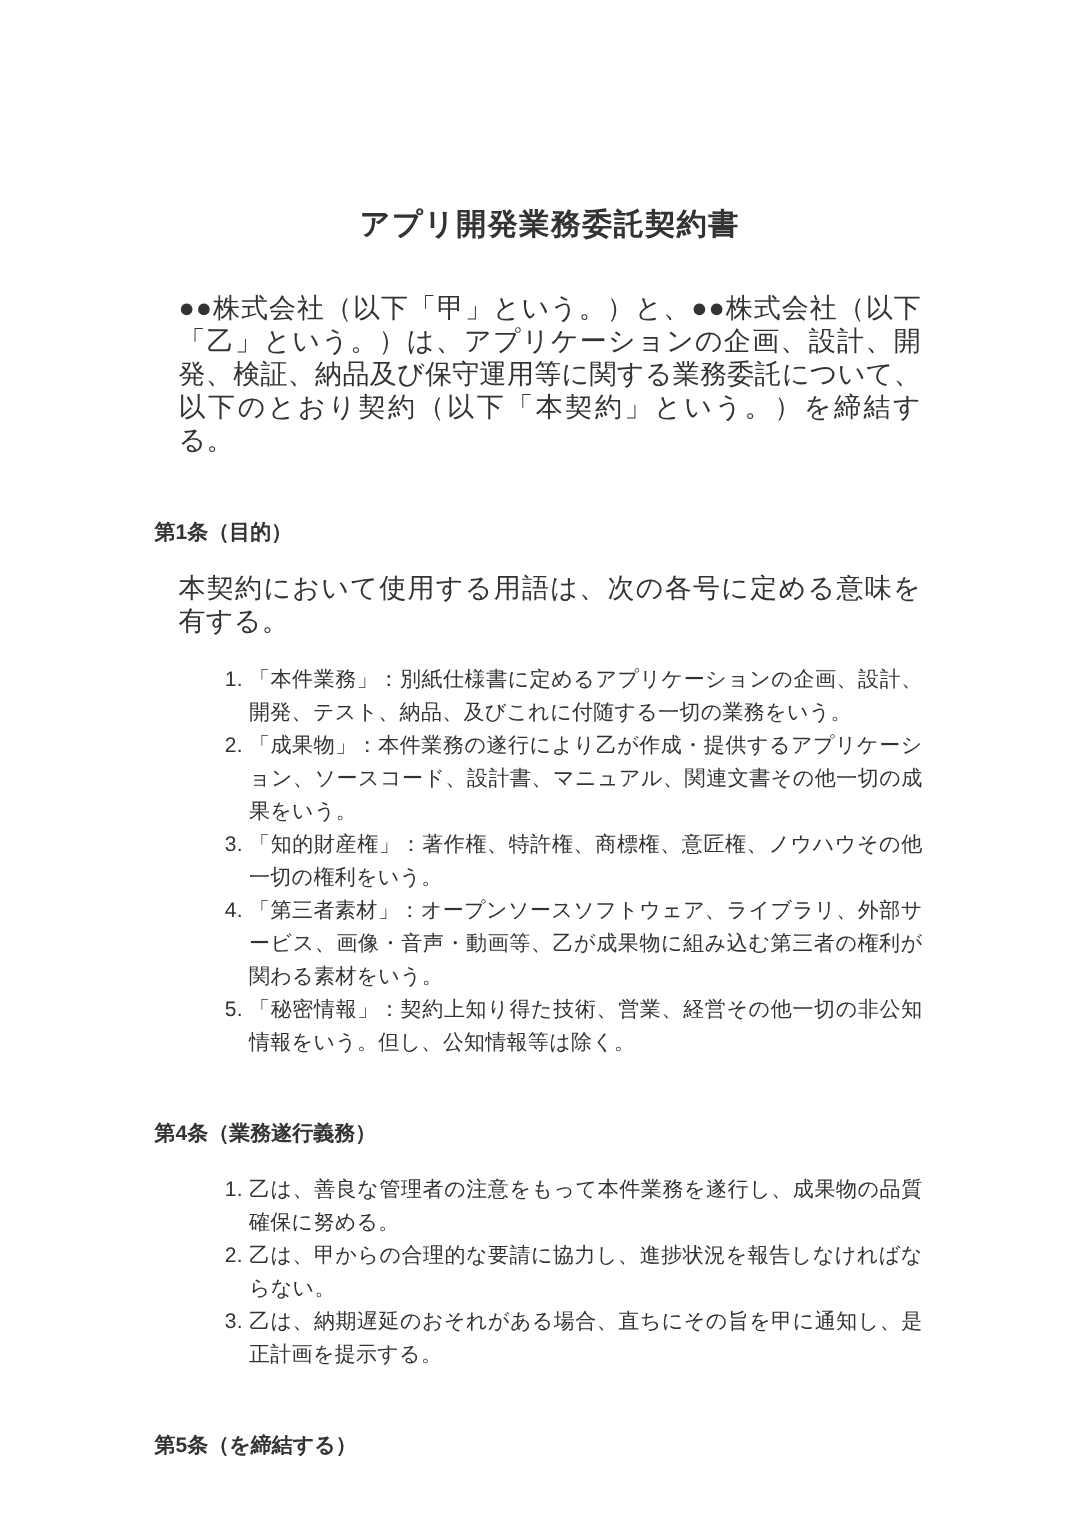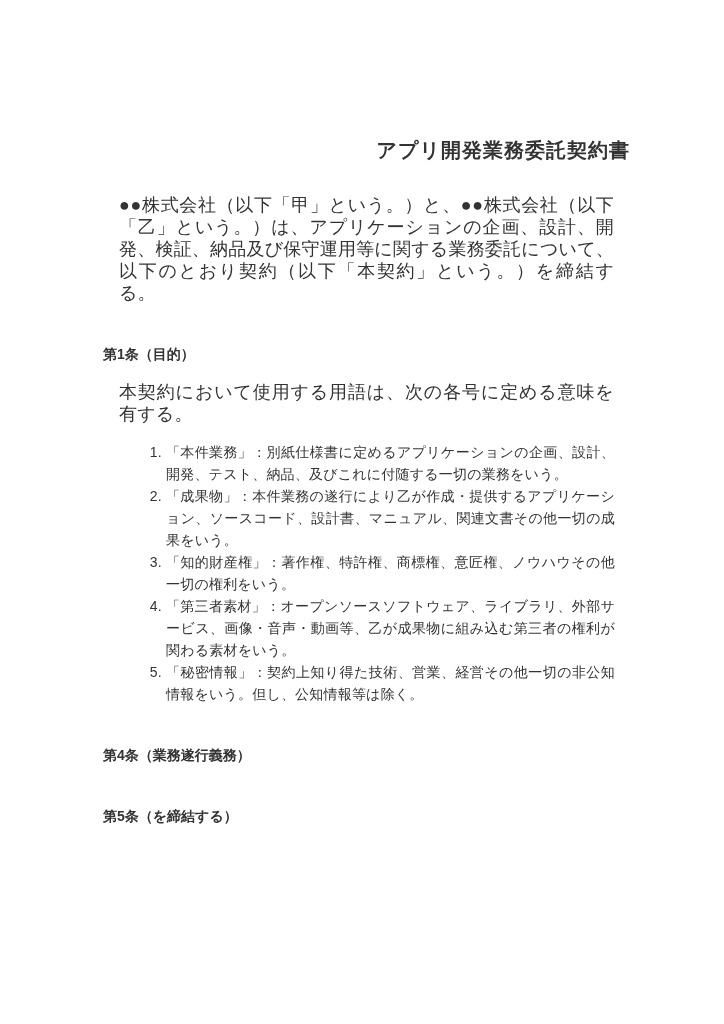--- a/index.html
+++ b/index.html
@@ -19,21 +19,21 @@
     width: 724px;
     height: 1024px;
     padding: 136px 94px 40px 103px;
     overflow: hidden;
     background: #ffffff;
   }
   .doc-title {
     font-size: 20px;
     line-height: 28px;
     font-weight: bold;
-    text-align: right;
+    text-align: center;
     margin: 0 0 30px 0;
     letter-spacing: 1px;
     color: #333333;
   }
   .para {
     font-size: 18px;
     line-height: 22px;
     margin: 16px;
     text-align: justify;
     letter-spacing: 0.2px;
@@ -80,19 +80,24 @@
       <li>「成果物」：本件業務の遂行により乙が作成・提供するアプリケーション、ソースコード、設計書、マニュアル、関連文書その他一切の成果をいう。</li>
       <li>「知的財産権」：著作権、特許権、商標権、意匠権、ノウハウその他一切の権利をいう。</li>
       <li>「第三者素材」：オープンソースソフトウェア、ライブラリ、外部サービス、画像・音声・動画等、乙が成果物に組み込む第三者の権利が関わる素材をいう。</li>
       <li>「秘密情報」：契約上知り得た技術、営業、経営その他一切の非公知情報をいう。但し、公知情報等は除く。</li>
     </ol>
   </section>
 
 
   <section class="article">
     <h2 class="article-heading">第4条（業務遂行義務）</h2>
+    <ol class="items">
+      <li>乙は、善良な管理者の注意をもって本件業務を遂行し、成果物の品質確保に努める。</li>
+      <li>乙は、甲からの合理的な要請に協力し、進捗状況を報告しなければならない。</li>
+      <li>乙は、納期遅延のおそれがある場合、直ちにその旨を甲に通知し、是正計画を提示する。</li>
+    </ol>
   </section>
 
   <section class="article">
     <h2 class="article-heading">第5条（を締結する）</h2>
   </section>
 
 </div>
 
 </body></html>

